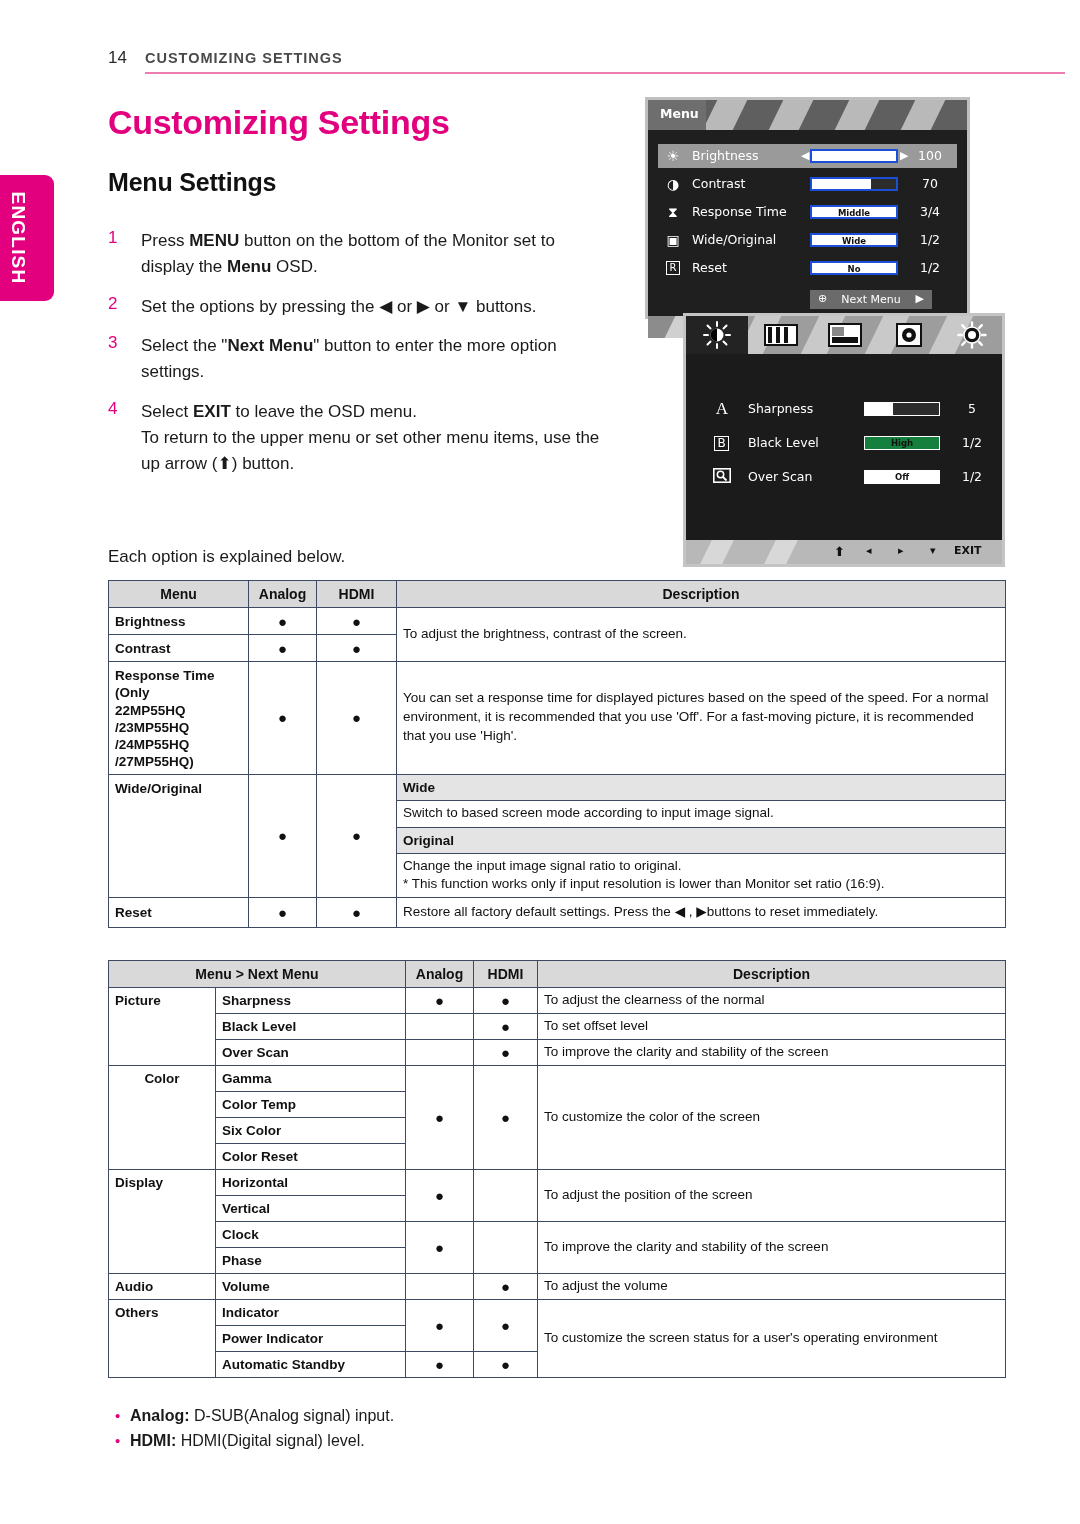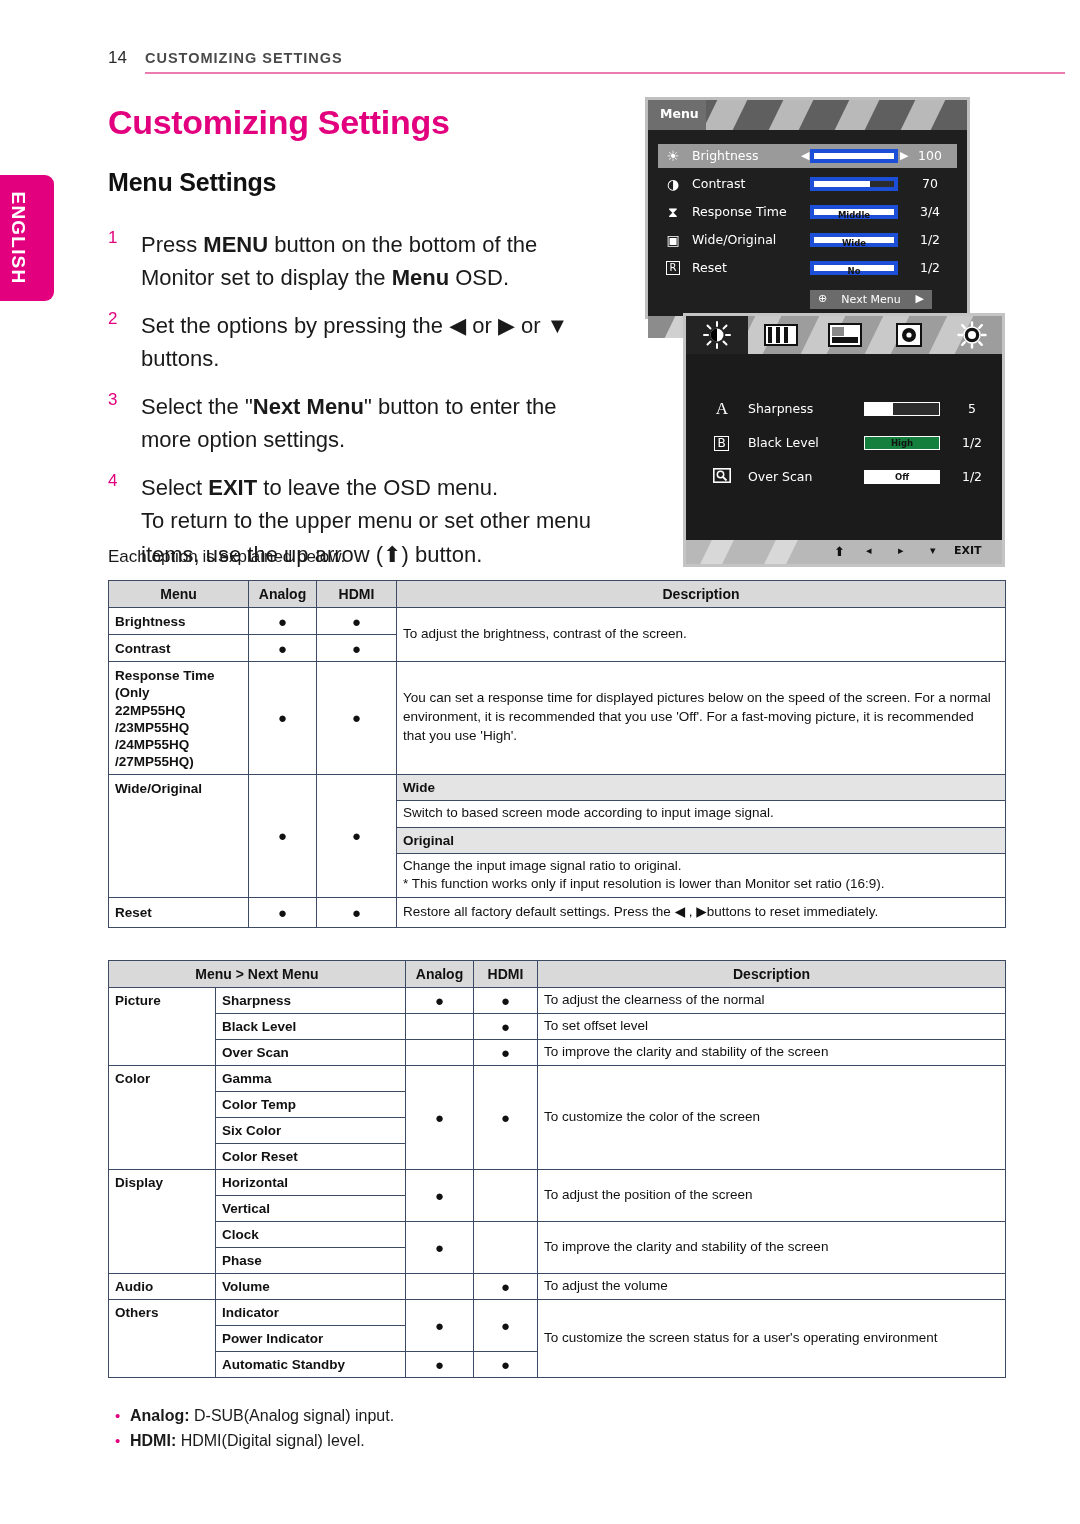--- a/index.html
+++ b/index.html
@@ -25,40 +25,40 @@
   }
 
   
   #h1-title{position:absolute;left:108px;top:103px;font-size:34px;font-weight:bold;color:#e2007e;letter-spacing:-0.3px;}
   #h2-title{position:absolute;left:108px;top:168px;font-size:25px;font-weight:bold;color:#111111;letter-spacing:-0.2px;}
 
   
   #steps{position:absolute;left:108px;top:228px;width:500px;}
   .step{position:relative;margin-bottom:14px;}
   .step-num{position:absolute;left:0;top:0;width:22px;font-size:17px;color:#e2007e;font-weight:normal;text-align:left;}
-  .step-body{margin-left:33px;font-size:22px;line-height:1.52;color:#1a1a1a;}
+  .step-body{margin-left:33px;font-size:17px;line-height:1.52;color:#1a1a1a;}
   .step-body b{font-weight:bold;}
   #each-option{position:absolute;left:108px;top:547px;font-size:17px;color:#1a1a1a;}
 
   
   #osd1{
     position:absolute;left:645px;top:97px;width:325px;height:222px;
     background:#1f1f1f;border:3px solid #bfbfbf;box-sizing:border-box;
     font-family:"DejaVu Sans", sans-serif;
   }
   #osd1-tabbar{position:absolute;left:0;top:0;width:319px;height:30px;background:#5f5f5f;overflow:hidden;}
   .tabslash{position:absolute;top:0;width:30px;height:30px;background:#b9b9b9;transform:skewX(-26deg);}
   #osd1-menu-label{position:absolute;left:12px;top:6px;color:#ffffff;font-size:12.5px;font-weight:bold;z-index:3;}
   #osd1-menu-bg{position:absolute;left:0;top:0;width:58px;height:30px;background:#6e6e6e;z-index:2;}
   .osd-row{position:absolute;left:10px;width:299px;height:24px;}
   .osd-row.sel{background:#9a9a9a;}
   .osd-icon{position:absolute;left:6px;top:3px;width:18px;height:18px;color:#fff;font-size:14px;text-align:center;line-height:18px;}
   .osd-label{position:absolute;left:34px;top:4px;color:#ffffff;font-size:12.5px;}
   .osd-val{position:absolute;left:248px;top:4px;width:48px;color:#ffffff;font-size:12.5px;text-align:center;}
-  .osd-bar{position:absolute;top:5px;height:14px;border:4px solid #1d4ed8;background:#2c2c2c;box-sizing:border-box;}
+  .osd-bar{position:absolute;top:5px;height:14px;border:2px solid #1d4ed8;background:#2c2c2c;box-sizing:border-box;}
   .osd-bar-fill{position:absolute;left:0;top:0;height:100%;background:#ffffff;}
   .osd-bar-txt{position:absolute;left:0;top:0;width:100%;height:100%;line-height:12px;text-align:center;font-size:8.5px;color:#111;font-weight:bold;}
   .arrL,.arrR{position:absolute;top:5px;color:#fff;font-size:11px;line-height:13px;}
   #osd1-next{position:absolute;left:162px;top:190px;width:122px;height:19px;background:#6b6b6b;}
   #osd1-next-plus{position:absolute;left:8px;top:2px;color:#fff;font-size:11px;}
   #osd1-next-label{position:absolute;left:0;top:3px;width:122px;text-align:center;color:#ffffff;font-size:11px;}
   #osd1-next-arr{position:absolute;right:8px;top:2px;color:#fff;font-size:11px;}
   #osd1-foot{position:absolute;left:0;bottom:-22px;width:325px;height:22px;background:#8c8c8c;}
   #osd1-foot-slash{position:absolute;left:22px;top:0;width:26px;height:22px;background:#d0d0d0;transform:skewX(-26deg);}
 
@@ -343,21 +343,21 @@
       <td class="lbl" style="vertical-align:top;padding-top:5px;line-height:1.28;">
         <div>Response Time</div>
         <div>(Only</div>
         <div>22MP55HQ</div>
         <div>/23MP55HQ</div>
         <div>/24MP55HQ</div>
         <div>/27MP55HQ)</div>
       </td>
       <td class="dot">●</td>
       <td class="dot">●</td>
-      <td class="desc">You can set a response time for displayed pictures below on the speed of the screen. For a normal environment, it is recommended that you use 'Off'. For a fast-moving picture, it is recommended that you use 'High'.</td>
+      <td class="desc">You can set a response time for displayed pictures based on the speed of the speed. For a normal environment, it is recommended that you use 'Off'. For a fast-moving picture, it is recommended that you use 'High'.</td>
     </tr>
 
     <tr style="height:26px;">
       <td class="lbl" rowspan="4" style="vertical-align:top;padding-top:6px;">Wide/Original</td>
       <td class="dot" rowspan="4">●</td>
       <td class="dot" rowspan="4">●</td>
       <td class="sub">Wide</td>
     </tr>
     <tr style="height:27px;">
       <td class="desc">Switch to based screen mode according to input image signal.</td>
@@ -413,21 +413,21 @@
       <td class="desc">To set offset level</td>
     </tr>
     <tr style="height:26px;">
       <td class="lbl">Over Scan</td>
       <td class="dot"></td>
       <td class="dot">●</td>
       <td class="desc">To improve the clarity and stability of the screen</td>
     </tr>
 
     <tr style="height:26px;">
-      <td class="lbl" rowspan="4" style="vertical-align:top;padding-top:5px;">Color</td>
+      <td class="lbl" rowspan="4" style="vertical-align:top;padding-top:5px;text-align:center;">Color</td>
       <td class="lbl">Gamma</td>
       <td class="dot" rowspan="4">●</td>
       <td class="dot" rowspan="4">●</td>
       <td class="desc" rowspan="4">To customize the color of the screen</td>
     </tr>
     <tr style="height:26px;">
       <td class="lbl">Color Temp</td>
     </tr>
     <tr style="height:26px;">
       <td class="lbl">Six Color</td>

